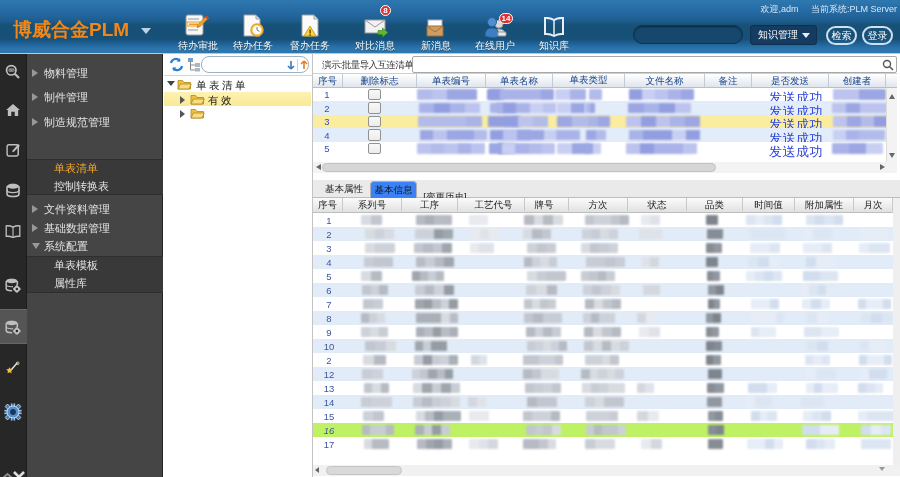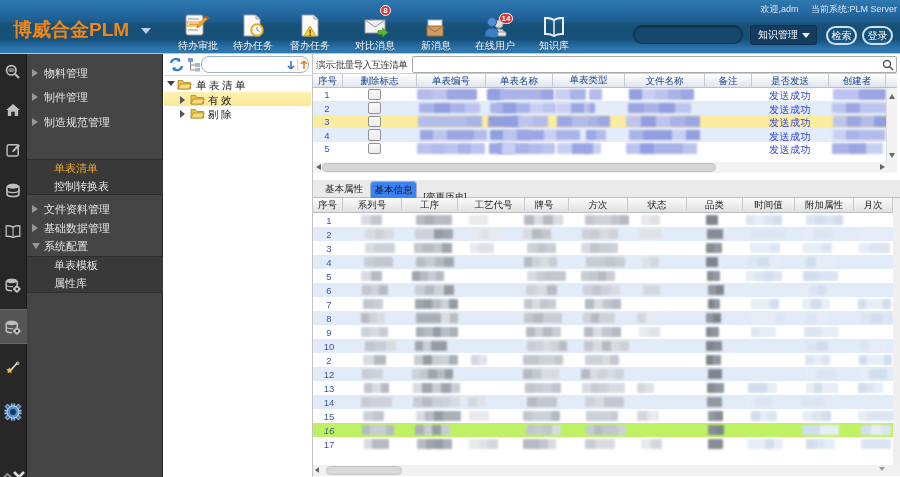--- a/index.html
+++ b/index.html
@@ -25,30 +25,30 @@
 .tri-d{border-left:4px solid transparent;border-right:4px solid transparent;border-top:6px solid #989898;}
 .subpanel{position:absolute;left:0;width:136px;background:#393939;border-top:1px solid #2e2e2e;border-bottom:1px solid #2e2e2e;}
 
 #treepanel{position:absolute;left:164px;top:54px;width:149px;height:423px;background:#fff;border-right:1px solid #c3c3c3;}
 #treebar{position:absolute;left:0;top:0;width:148px;height:22px;border-bottom:1px solid #d5d5d5;background:#fdfdfd;}
 #tinput{position:absolute;left:37px;top:2px;width:108px;height:17px;border:1px solid #9fb2c3;border-radius:8px;background:#fff;}
 .trow{position:absolute;left:0;width:147px;font-size:10.5px;color:#1a1a1a;letter-spacing:2.5px;}
 #selrow{position:absolute;left:0;top:38px;width:147px;height:14px;background:linear-gradient(180deg,#fdf2b3,#fae894);}
 
 #rightp{position:absolute;left:313px;top:54px;width:587px;height:423px;background:#fff;}
-#biglabel{position:absolute;left:3px;top:5px;font-size:9.5px;color:#333;letter-spacing:-0.6px;width:92px;white-space:nowrap;overflow:hidden;}
+#biglabel{position:absolute;left:9px;top:5px;font-size:9.5px;color:#333;letter-spacing:-0.6px;width:92px;white-space:nowrap;overflow:hidden;}
 #biginput{position:absolute;left:99px;top:2px;width:485px;height:17px;border:1px solid #a9a9a9;border-radius:2px;background:#fff;}
 
 #uhead{position:absolute;left:0;top:19px;width:584px;height:15px;background:linear-gradient(180deg,#ffffff,#e0e5ed);border-top:1px solid #d0d0d0;border-bottom:1px solid #b6c0ce;}
 .uh{position:absolute;top:0;height:13px;font-size:9.5px;color:#15428b;text-align:center;line-height:13px;border-right:1px solid #c3cbd8;}
 .urow{position:absolute;left:0;width:573px;height:13.5px;}
 .unum{position:absolute;left:0px;width:28px;text-align:center;font-size:9.5px;color:#3350b5;top:1.5px;}
 .ucheck{position:absolute;left:55px;top:1px;width:13px;height:11.5px;border:1px solid #919191;background:linear-gradient(180deg,#f8f8f8,#ececec);border-radius:2px;}
 .blk{position:absolute;border-radius:1px;filter:blur(0.8px);}
-.sendok{position:absolute;left:456px;top:1.5px;font-size:10px;color:#2a3fd6;letter-spacing:0.5px;}
+.sendok{position:absolute;left:456px;top:1.5px;font-size:13px;color:#2a3fd6;letter-spacing:0.5px;}
 
 .sbtrack{position:absolute;background:#f3f3f3;}
 .sbthumb{position:absolute;background:#d6d6d6;border:1px solid #c2c2c2;border-radius:6px;}
 .arr{position:absolute;width:0;height:0;}
 
 #tabbar{position:absolute;left:0;top:126px;width:587px;height:18px;background:#eaeaea;border-bottom:1px solid #bdbdbd;}
 .tab{position:absolute;top:3px;font-size:9.5px;color:#222;text-align:center;}
 #activetab{position:absolute;left:57px;top:126.5px;width:47px;height:17px;background:#3b82f6;border:1px solid #b0b0b0;border-bottom:none;border-radius:4px 4px 0 0;font-size:9.5px;text-align:center;line-height:16px;color:#111;}
 
 #lhead{position:absolute;left:0;top:144px;width:580px;height:14.5px;background:linear-gradient(180deg,#fbfbfb,#e1e1e1);border-bottom:1px solid #bdbdbd;}
@@ -264,21 +264,20 @@
 <svg class="abs" style="left:26px;top:40px" width="15" height="11" viewBox="0 0 15 11">
       <path d="M1 1.5 h4.5 l1.5 2 h6.5 v6.5 h-12.5 z" fill="#eec04a" stroke="#b08818" stroke-width="0.8"></path>
       <path d="M1 10 l2.3-5 h11 l-2.3 5 z" fill="#f8dc82" stroke="#b08818" stroke-width="0.8"></path>
     </svg>
 <div class="trow" style="left:44px;top:40px;">有效</div>
 <div class="abs" style="left:16px;top:56px;width:0;height:0;border-top:4px solid transparent;border-bottom:4px solid transparent;border-left:5px solid #555;"></div>
 <svg class="abs" style="left:26px;top:54px" width="15" height="11" viewBox="0 0 15 11">
       <path d="M1 1.5 h4.5 l1.5 2 h6.5 v6.5 h-12.5 z" fill="#eec04a" stroke="#b08818" stroke-width="0.8"></path>
       <path d="M1 10 l2.3-5 h11 l-2.3 5 z" fill="#f8dc82" stroke="#b08818" stroke-width="0.8"></path>
     </svg>
-<div class="trow" style="left:44px;top:54px;">剔除</div>
 </div>
 <div id="rightp">
 <div id="biglabel">演示:批量导入互连清单</div>
 <div id="biginput">
       <svg class="abs" style="left:469px;top:2px" width="12" height="12" viewBox="0 0 12 12">
         <circle cx="5" cy="5" r="3.5" fill="none" stroke="#555" stroke-width="1.4"></circle>
         <line x1="7.7" y1="7.7" x2="11" y2="11" stroke="#555" stroke-width="1.6"></line>
       </svg>
     </div>
 <div id="uhead">

